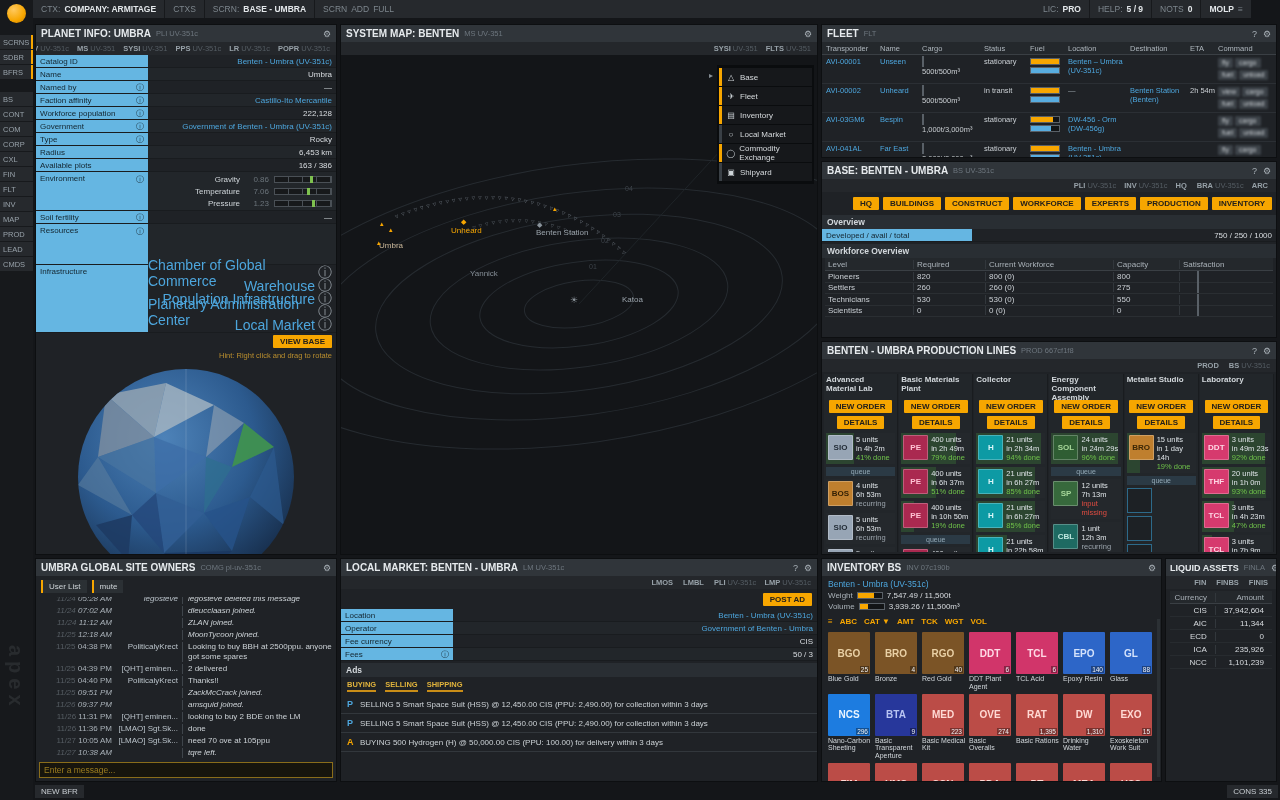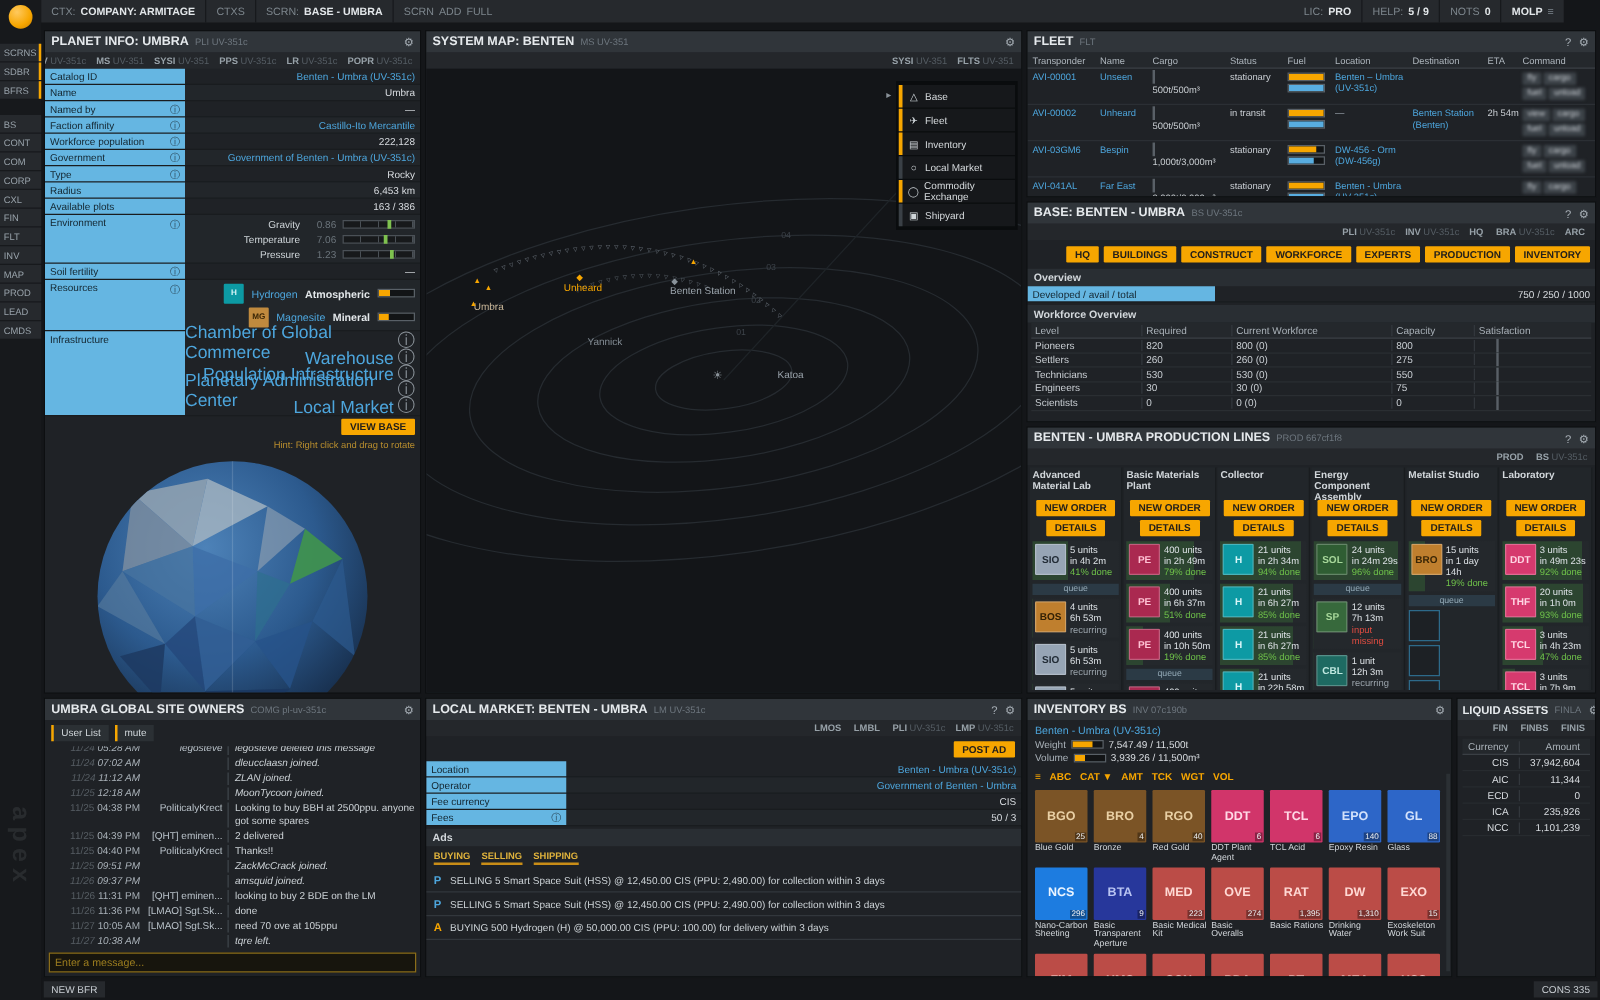--- a/index.html
+++ b/index.html
@@ -332,36 +332,20 @@
       <span>Soil fertility</span>
       <span class="info">ⓘ</span>
     </div>
     <div class="fval">—</div>
   </div>
   <div class="frow tall" style="height:41px">
     <div class="flabel">
       <span>Resources</span>
       <span class="info">ⓘ</span>
     </div>
-    <div class="rcol">
-
-        <div class="rrow">
-          <span class="ric" style="background: rgb(13, 154, 164); color: rgb(217, 246, 248);">H</span>
-          <span class="rname link">Hydrogen</span>
-          <span class="rtype">Atmospheric</span>
-          <span class="bar" style="--p: 32%;"></span>
-        </div>
-
-        <div class="rrow">
-          <span class="ric" style="background: rgb(192, 138, 62); color: rgb(58, 38, 6);">MG</span>
-          <span class="rname link">Magnesite</span>
-          <span class="rtype">Mineral</span>
-          <span class="bar" style="--p: 28%;"></span>
-        </div>
-      </div>
   </div>
   <div class="frow tall" style="height:68px">
     <div class="flabel">
         <span>Infrastructure</span>
       </div>
     <div class="rcol">
 
         <div class="irow">
           <span>Chamber of Global Commerce</span>
           <span class="info">ⓘ</span>
@@ -697,27 +681,20 @@
       </div>
 
       <div class="wfr">
         <span>Technicians</span>
         <span>530</span>
         <span>530 (0)</span>
         <span>550</span>
         <span><span class="bar satbar" style="--p: 100%;"></span></span>
       </div>
 
-      <div class="wfr">
-        <span>Engineers</span>
-        <span>30</span>
-        <span>30 (0)</span>
-        <span>75</span>
-        <span><span class="bar satbar" style="--p: 100%;"></span></span>
-      </div>
 
       <div class="wfr">
         <span>Scientists</span>
         <span>0</span>
         <span>0 (0)</span>
         <span>0</span>
         <span><span class="bar satbar" style="--p: 0%;"></span></span>
       </div>
     </div>
 </div>

